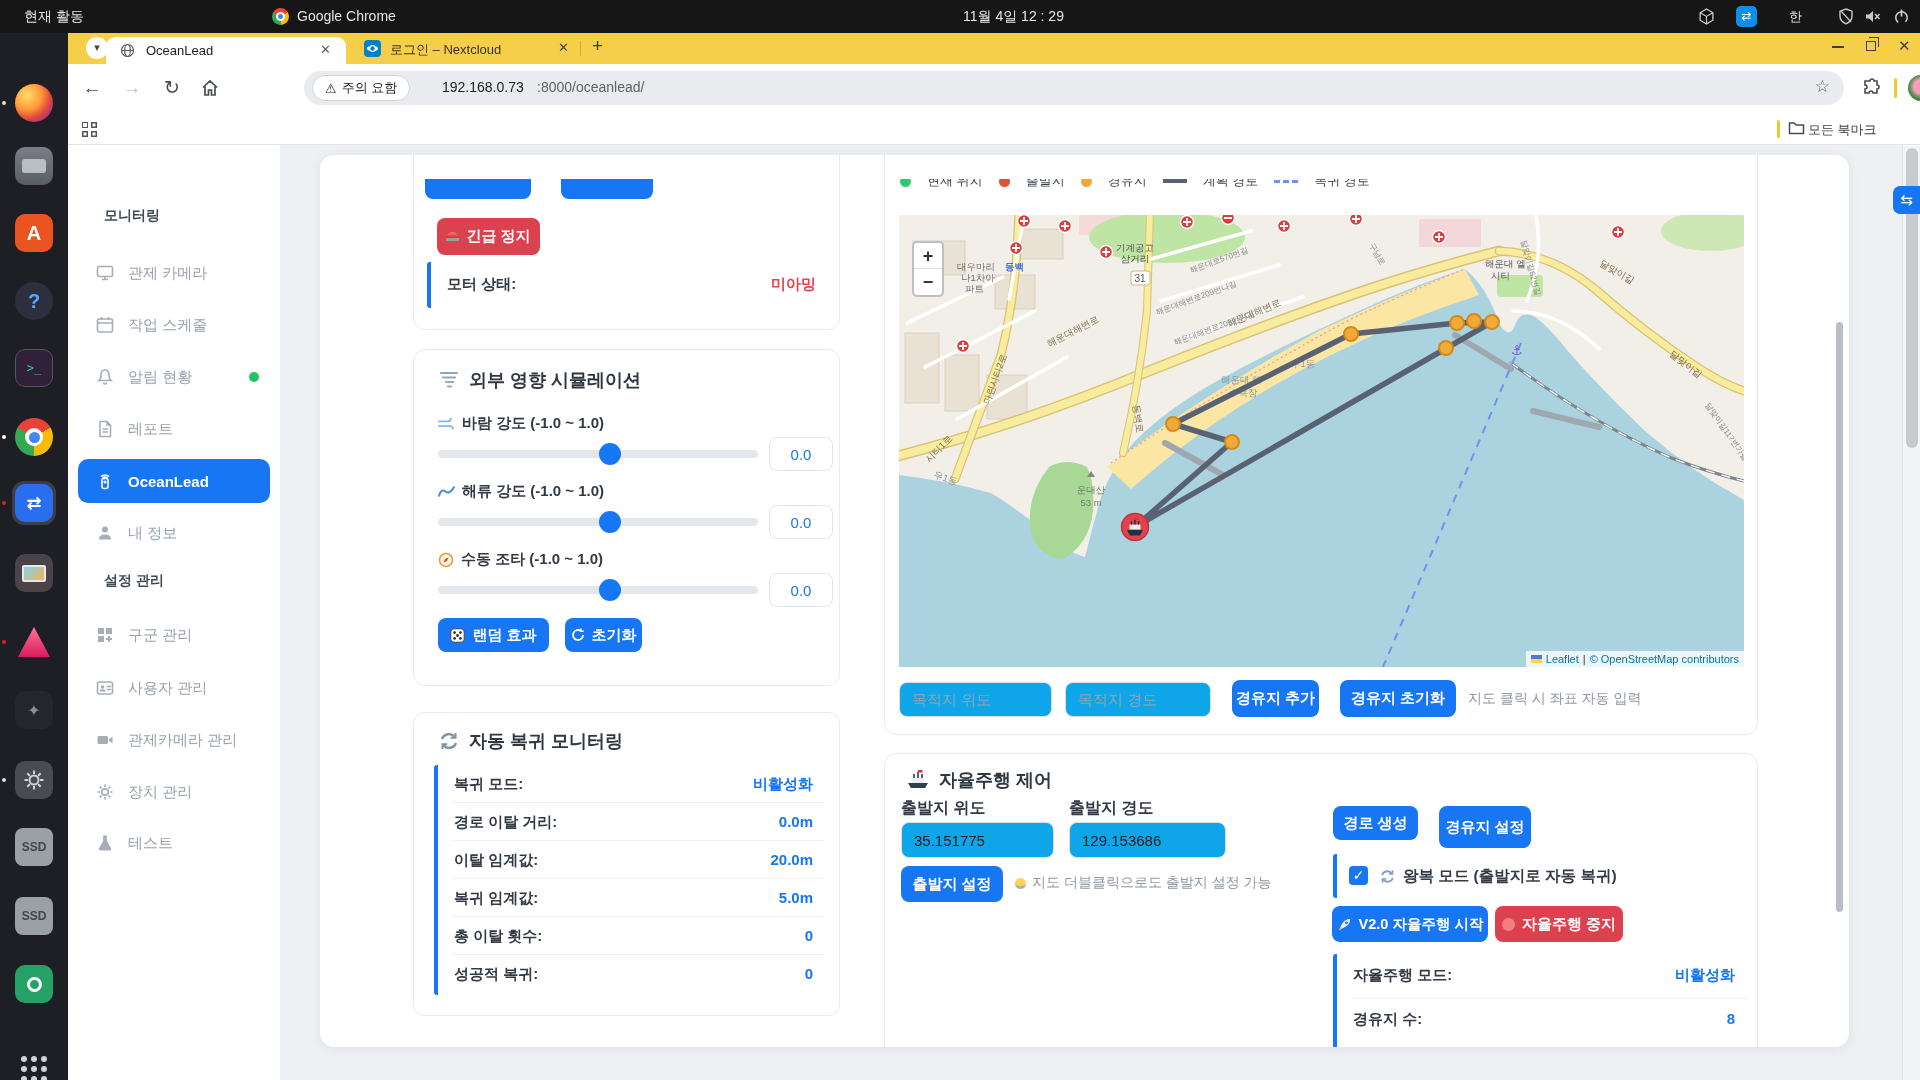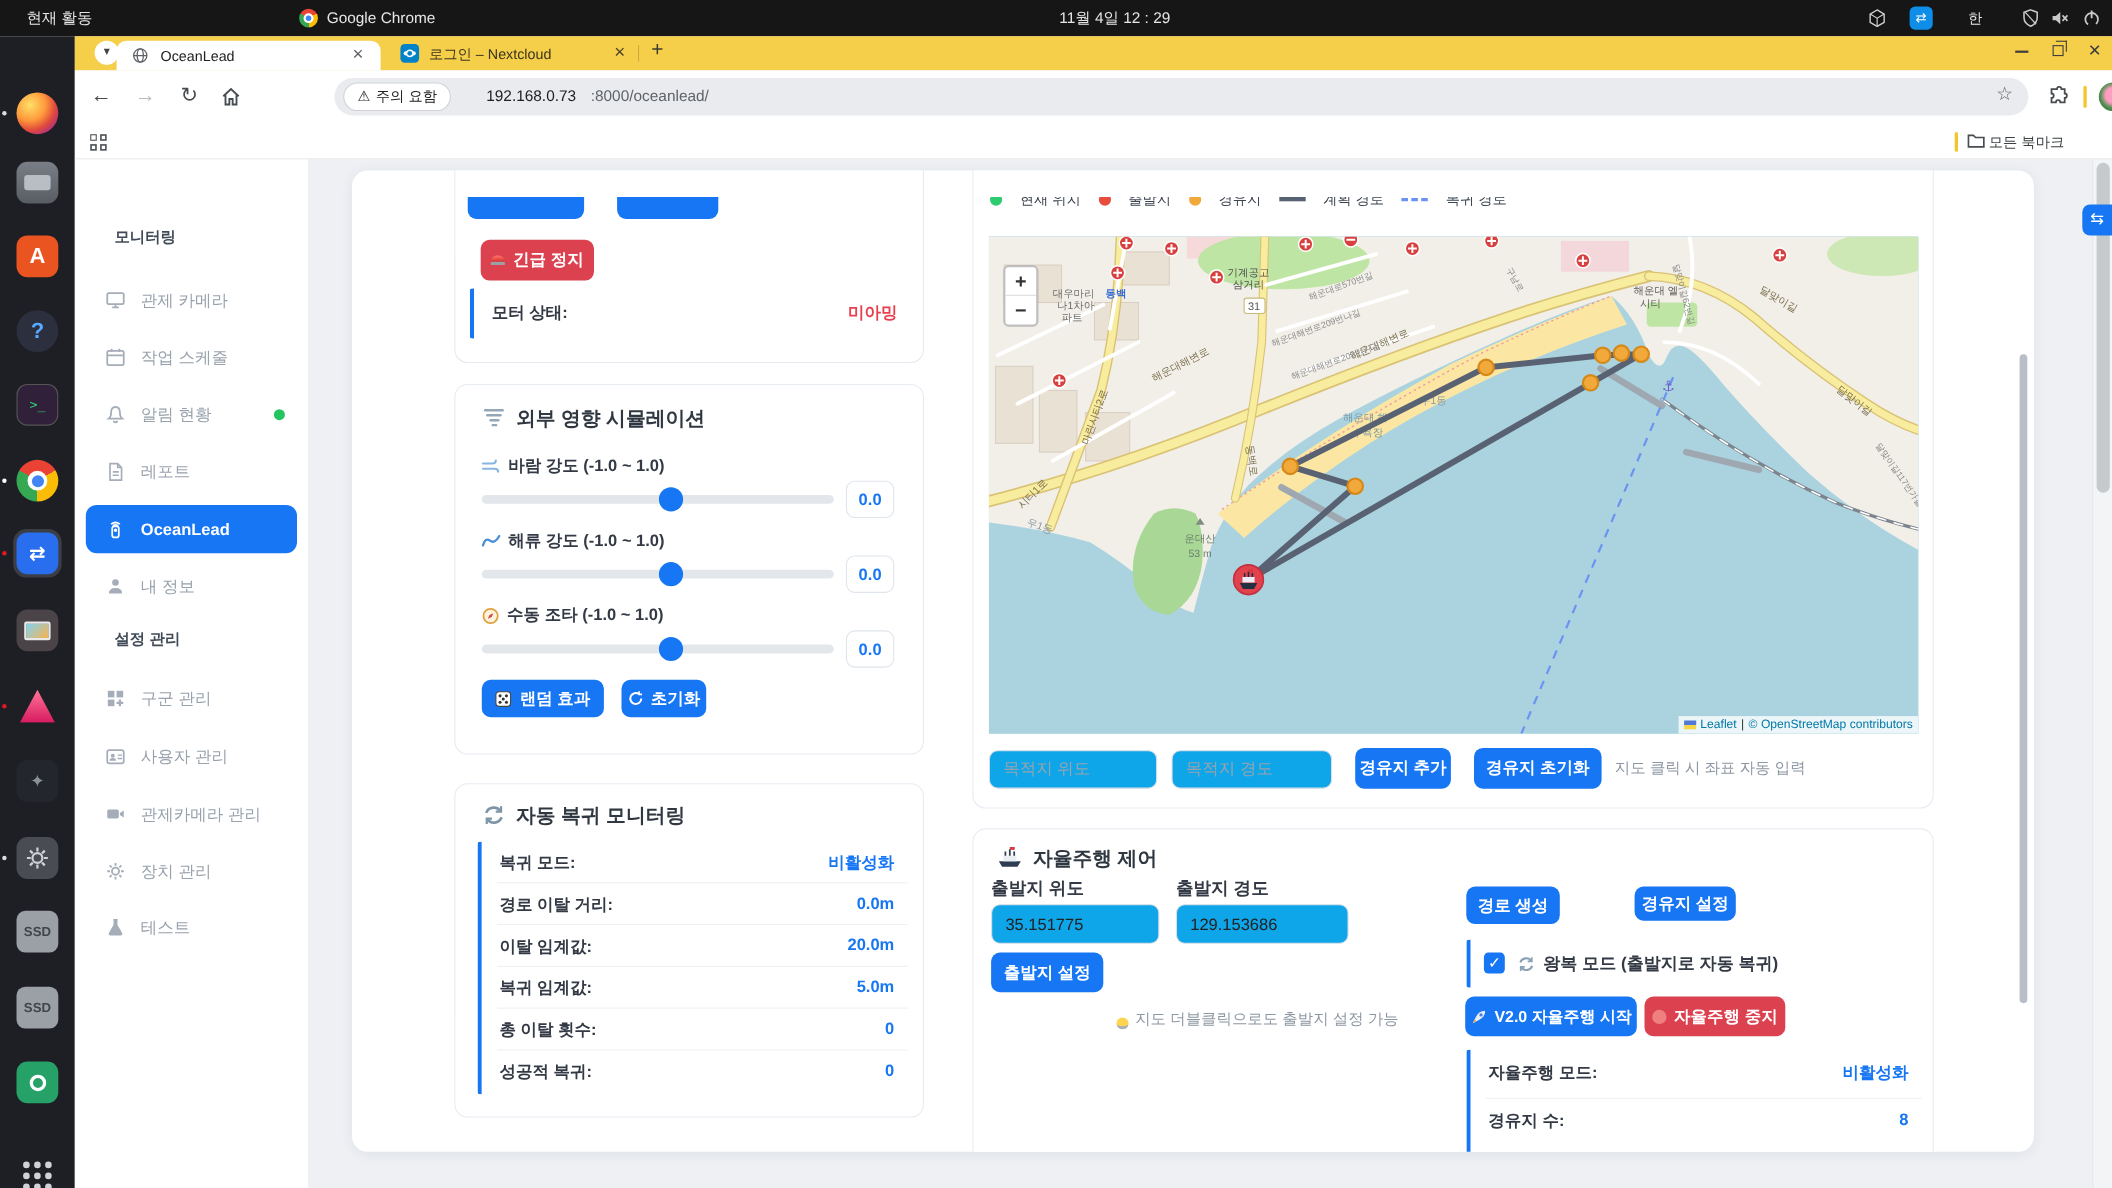--- a/index.html
+++ b/index.html
@@ -30,21 +30,21 @@
   #panel{left:320px;top:155px;width:1529px;height:892px;background:#fff;border-radius:14px;box-shadow:0 2px 12px rgba(30,40,60,.07);overflow:hidden;}
   .card{border:1px solid #e7ecf2;border-radius:12px;background:#fff;}
   .ctitle{display:flex;align-items:center;gap:9px;font-size:18px;font-weight:800;color:#2f3740;}
   .btn{display:flex;align-items:center;justify-content:center;gap:7px;background:#1676f3;color:#fff;border:none;border-radius:8px;font-weight:700;font-size:15px;font-family:inherit;cursor:pointer;}
   .btn.red{background:#dc4150;}
   .inforow{border-left:4px solid #1676f3;border-radius:3px;}
   .ilabel{font-size:15px;font-weight:700;color:#333a45;}
   .ivalue{font-size:15px;font-weight:700;color:#1676f3;}
   .track{height:8px;background:#e3e7eb;border-radius:4px;}
   .thumb{width:22px;height:22px;border-radius:50%;background:#1676f3;top:-7px;}
-  .valbox{width:44px;height:34px;border:1px solid #dfe5ec;border-radius:8px;color:#1676f3;font-weight:700;font-size:15px;display:flex;align-items:center;justify-content:center;background:#fff;}
+  .valbox{width:64px;height:34px;border:1px solid #dfe5ec;border-radius:8px;color:#1676f3;font-weight:400;font-size:15px;display:flex;align-items:center;justify-content:center;background:#fff;}
   .inp{border:1px solid #d9dfe7;border-radius:8px;font-size:15px;color:#222;padding:0 12px;font-family:inherit;outline:none;background:#0ea5e9;}
   .inp::placeholder{color:#9aa3ad;}
   .hint{font-size:14px;color:#8d97a3;}
   .sep{height:1px;background:#edf0f4;}
   
   #mapbox{left:579px;top:60px;width:845px;height:452px;background:#aad3df;overflow:hidden;}
   .zoomctl{left:13px;top:26px;width:32px;height:56px;background:#fff;border:2px solid rgba(0,0,0,.25);border-radius:5px;}
   .zoomctl div{width:28px;height:26px;text-align:center;line-height:26px;font-size:18px;font-weight:700;color:#333;}
   .attrib{right:0;bottom:0;background:rgba(255,255,255,.78);font-size:11px;color:#333;padding:2px 5px;display:flex;align-items:center;gap:4px;}
   .lgdot{width:11px;height:11px;border-radius:50%;display:inline-block;}
@@ -625,27 +625,27 @@
           <path d="M8,9 V5 M12,9 V3 M16,9 V5" stroke="#2e3d4f" stroke-width="1.6"></path>
           <rect x="12" y="1" width="4.5" height="2.6" fill="#d23c3c"></rect>
         </svg>
       <span>자율주행 제어</span>
     </div>
     <span class="abs ilabel" style="left:16px;top:44px;font-size:16px;">출발지 위도</span>
     <span class="abs ilabel" style="left:184px;top:44px;font-size:16px;">출발지 경도</span>
     <input class="abs inp" style="left: 16px; top: 68px; width: 153px; height: 36px;" value="35.151775">
     <input class="abs inp" style="left: 184px; top: 68px; width: 157px; height: 36px;" value="129.153686">
     <button class="abs btn" style="left:16px;top:112px;width:102px;height:36px;">출발지 설정</button>
-    <div class="abs" style="left:130px;top:120px;display:flex;align-items:flex-end;gap:6px;margin-top:44px;">
+    <div class="abs" style="left:130px;top:120px;display:flex;align-items:center;gap:6px;">
       <span style="display:inline-block;width:11px;height:11px;border-radius:50%;background:#ffd54f;border-bottom:3px solid #aab0b6;"></span>
       <span class="hint">지도 더블클릭으로도 출발지 설정 가능</span>
     </div>
 
     <button class="abs btn" style="left:448px;top:52px;width:85px;height:34px;">경로 생성</button>
-    <button class="abs btn" style="left:554px;top:52px;width:92px;height:31px;margin-left:47px;">경유지 설정</button>
+    <button class="abs btn" style="left:554px;top:52px;width:92px;height:42px;">경유지 설정</button>
 
     <div class="abs inforow" style="left:448px;top:100px;width:420px;height:44px;">
       <div class="abs" style="left:12px;top:12px;width:19px;height:19px;background:#1676f3;border-radius:4px;color:#fff;font-size:14px;text-align:center;line-height:19px;">✓</div>
       <svg class="abs" style="left:42px;top:14px;" width="17" height="17" viewBox="0 0 22 22">
           <g stroke="#8aa0b4" stroke-width="2.4" fill="none">
             <path d="M4,9 a7.3,7.3 0 0 1 13,-1.5"></path>
             <path d="M18,13 a7.3,7.3 0 0 1 -13,1.5"></path>
             <path d="M17.5,3 V7.8 H12.7" stroke-width="2"></path>
             <path d="M4.5,19 V14.2 H9.3" stroke-width="2"></path>
           </g>

